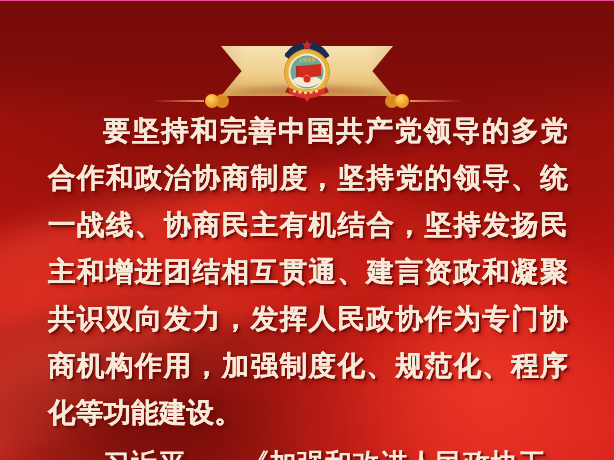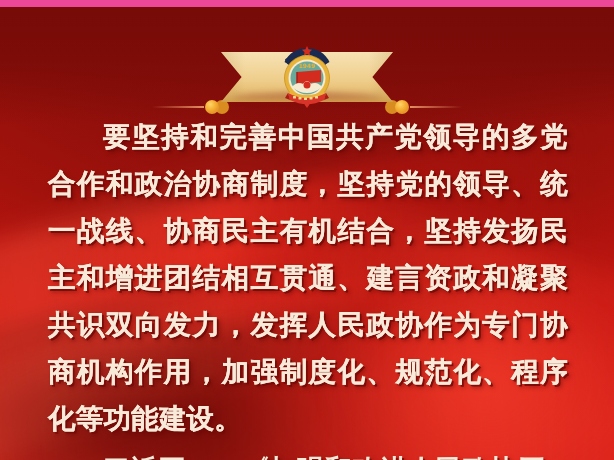--- a/index.html
+++ b/index.html
@@ -6,21 +6,21 @@
   body{
     width:614px;height:460px;
     font-family:"Liberation Sans","DejaVu Sans",sans-serif;
     overflow:hidden;background:#7e0f0b;
   }
 
   
   .poster{
     position:relative;width:614px;height:460px;overflow:hidden;
     background:#8a0f0a;
-    border-top:7px solid #ec4899;
+    border-top:1px solid #ec4899;
     box-sizing:border-box;
   }
 
   
   .bg-base{
     position:absolute;inset:0;
     background:
       radial-gradient(140% 100% at 50% 0%, #7d0b08 0%, #8c0f0b 28%, #a3120c 52%, #c21410 74%, #d8201a 100%);
   }
   

